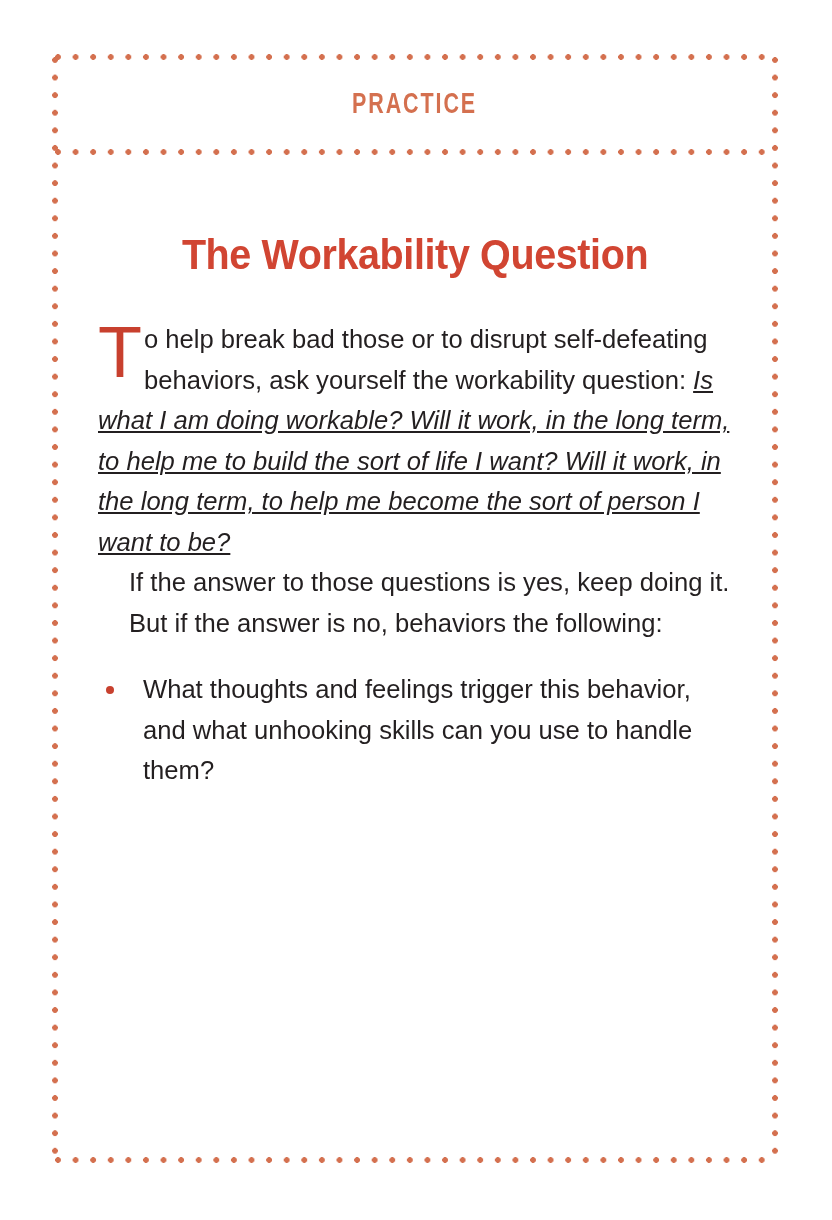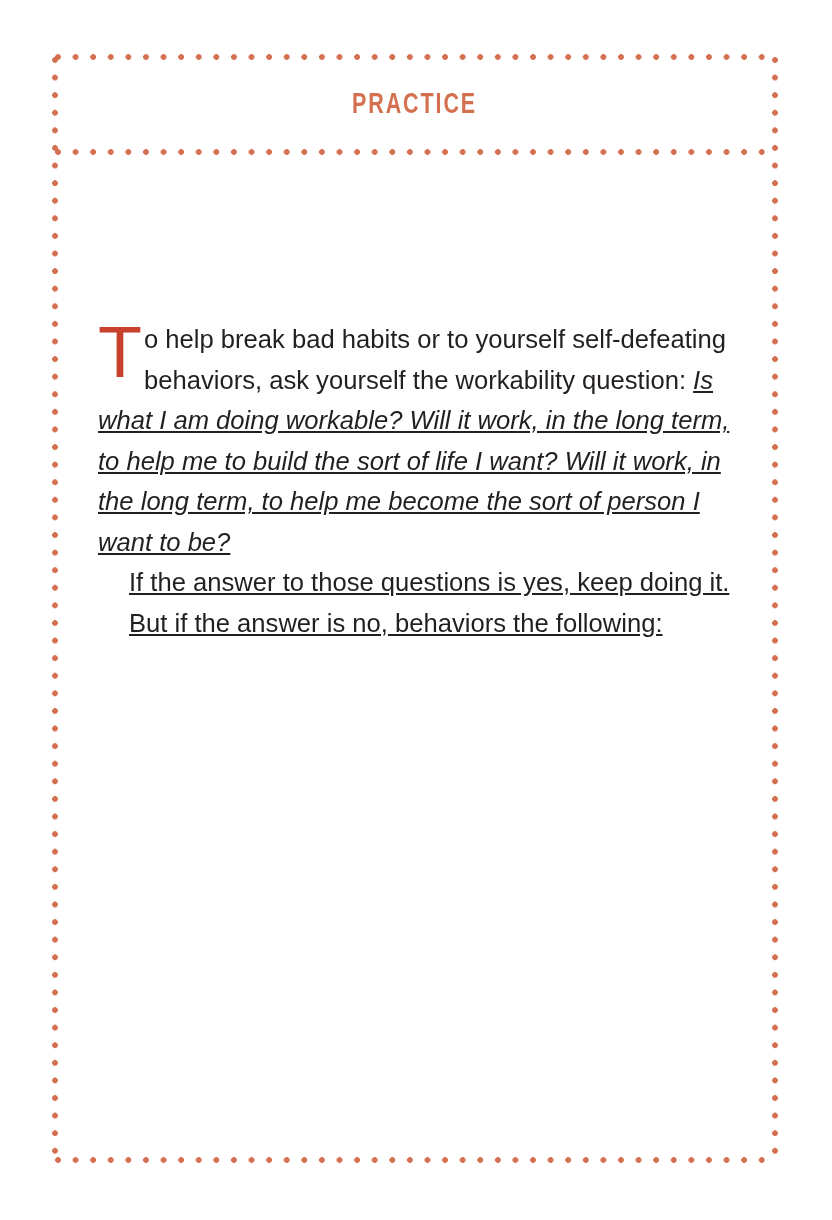--- a/index.html
+++ b/index.html
@@ -103,21 +103,21 @@
     color: #231f20;
     font-size: 25.6px;
     line-height: 40.5px;
     font-family: "Liberation Sans", sans-serif;
   }
 
   .para {
     margin: 0;
     text-align: left;
   }
-  .para-indent { text-indent: 31px; text-decoration: underline; }
+  .para-indent { text-indent: 31px; }
 
   .dropcap-para {
     position: relative;
   }
   .dropcap {
     float: left;
     color: #c8402e;
     font-size: 72px;
     line-height: 62px;
     font-weight: normal;
@@ -156,28 +156,35 @@
   <div class="dot-line dot-h frame-top"></div>
   <div class="dot-line dot-h frame-bottom"></div>
   <div class="dot-line dot-v frame-left"></div>
   <div class="dot-line dot-v frame-right"></div>
   <div class="dot-line dot-h frame-divider"></div>
 
   <div class="header-band">
     <span class="eyebrow">PRACTICE</span>
   </div>
 
+  <div class="title-wrap">
+    <h1 class="title">The Workability Question</h1>
+  </div>
 
   <div class="body-col">
 
     <p class="para dropcap-para">
-      <span class="dropcap">T</span><span>o help break bad habits or to yourself self-defeating behaviors, ask yourself the workability question: </span><span class="italic">Is what I am doing workable? Will it work, in the long term, to help me to build the sort of life I want? Will it work, in the long term, to help me become the sort of person I want to be?</span>
+      <span class="dropcap">T</span><span>o help break bad those or to disrupt self-defeating behaviors, ask yourself the workability question: </span><span class="italic">Is what I am doing workable? Will it work, in the long term, to help me to build the sort of life I want? Will it work, in the long term, to help me become the sort of person I want to be?</span>
     </p>
 
     <p class="para para-indent">If the answer to those questions is yes, keep doing it.</p>
 
     <p class="para para-indent">But if the answer is no, behaviors the following:</p>
 
     <ul class="bullets">
+      <li class="bullet-item">
+        <span class="bullet-marker"></span>
+        <span>What thoughts and feelings trigger this behavior, and what unhooking skills can you use to handle them?</span>
+      </li>
     </ul>
 
   </div>
 </div>
 
 </body></html>

